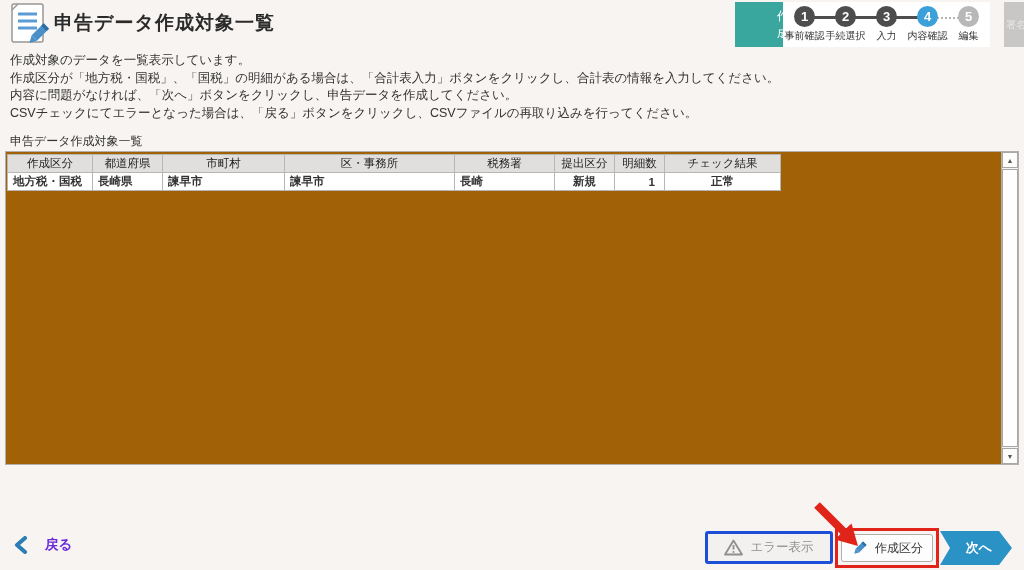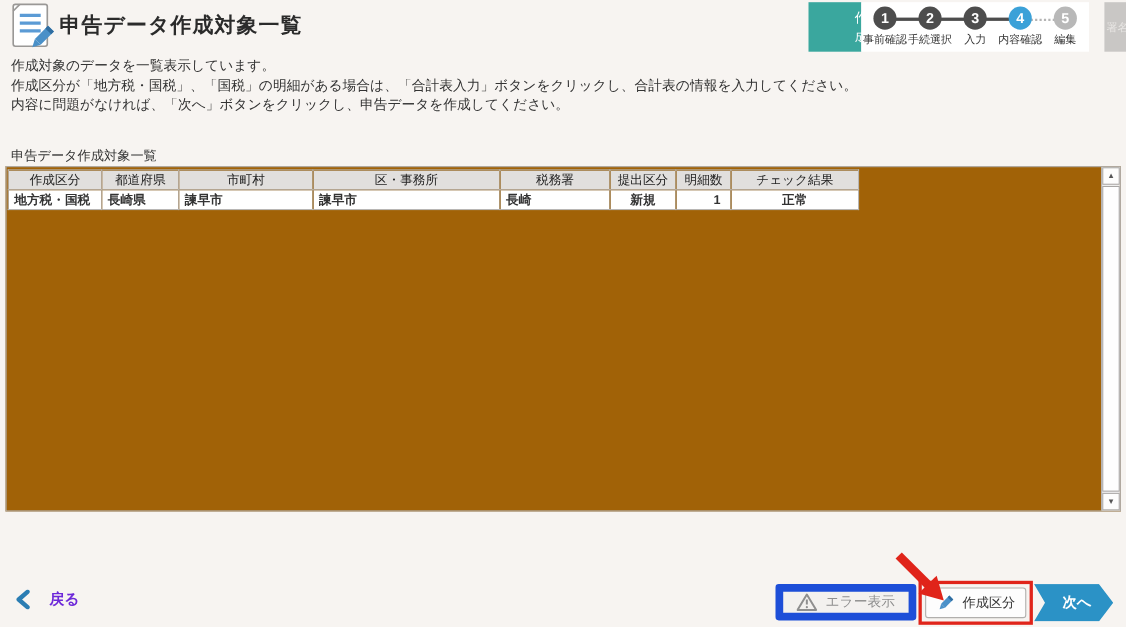--- a/index.html
+++ b/index.html
@@ -46,21 +46,21 @@
     border-left:1px solid #b2b0ae; }
   .sbtn { position:absolute; left:0; right:0; height:16px; background:#fdfdfc; border:1px solid #aaa8a6;
     color:#555; font-size:7px; line-height:15px; text-align:center; }
   .sbtn.up{ top:0; } .sbtn.down{ bottom:0; }
   .sthumb { position:absolute; left:0; right:0; top:17px; bottom:17px; background:#fefefe; border:1px solid #a8a6a4; }
   
   .back { position:absolute; left:14px; top:536px; display:flex; align-items:flex-end; gap:17px;
     font-size:13.5px; font-weight:bold; color:#6d28d9; cursor:pointer; }
   .btn { position:absolute; display:flex; align-items:center; justify-content:center; gap:7px; border-radius:3px; }
   .error-btn { left:705px; top:531px; width:128px; height:33px; background:#f3f1ef;
-    border:7px solid #1d4ed8; color:var(--c-disabled_gray,#8f8f8f); font-size:12.5px; }
+    border:3px solid #1d4ed8; color:var(--c-disabled_gray,#8f8f8f); font-size:12.5px; }
   .total-btn { left:841px; top:534px; width:92px; height:28px; background:#fdfdfd;
     border:1px solid #b1afad; color:#333; font-size:12px; cursor:pointer; }
   .red-frame { position:absolute; left:835px; top:528px; width:104px; height:40px;
     border:3px solid var(--c-highlight_red,#e0241a); pointer-events:none; }
   .next-btn { position:absolute; left:940px; top:531px; width:72px; height:34px;
     background:var(--c-next_blue,#2b92c6); color:#fff; font-size:13px; font-weight:bold;
     display:flex; align-items:center; justify-content:center; padding-left:6px; cursor:pointer;
     clip-path:polygon(0 0, calc(100% - 13px) 0, 100% 50%, calc(100% - 13px) 100%, 0 100%, 10px 50%); }
   .red-arrow { position:absolute; left:806px; top:497px; pointer-events:none; }
 </style>
@@ -110,20 +110,21 @@
   <div style="display:flex;" id="phases-next">
       <div class="phase-next">署名</div>
       <div class="phase-next">送信</div>
     </div>
 </div>
 
 <div class="instructions" id="instructions">
     <div>作成対象のデータを一覧表示しています。</div>
     <div>作成区分が「地方税・国税」、「国税」の明細がある場合は、「合計表入力」ボタンをクリックし、合計表の情報を入力してください。</div>
     <div>内容に問題がなければ、「次へ」ボタンをクリックし、申告データを作成してください。</div>
+    <div>CSVチェックにてエラーとなった場合は、「戻る」ボタンをクリックし、CSVファイルの再取り込みを行ってください。</div>
   </div>
 <div class="table-caption">申告データ作成対象一覧</div>
 
 <div class="table-panel">
   <table>
     <colgroup id="cols">
         <col style="width: 85px;">
         <col style="width: 70px;">
         <col style="width: 122px;">
         <col style="width: 170px;">

